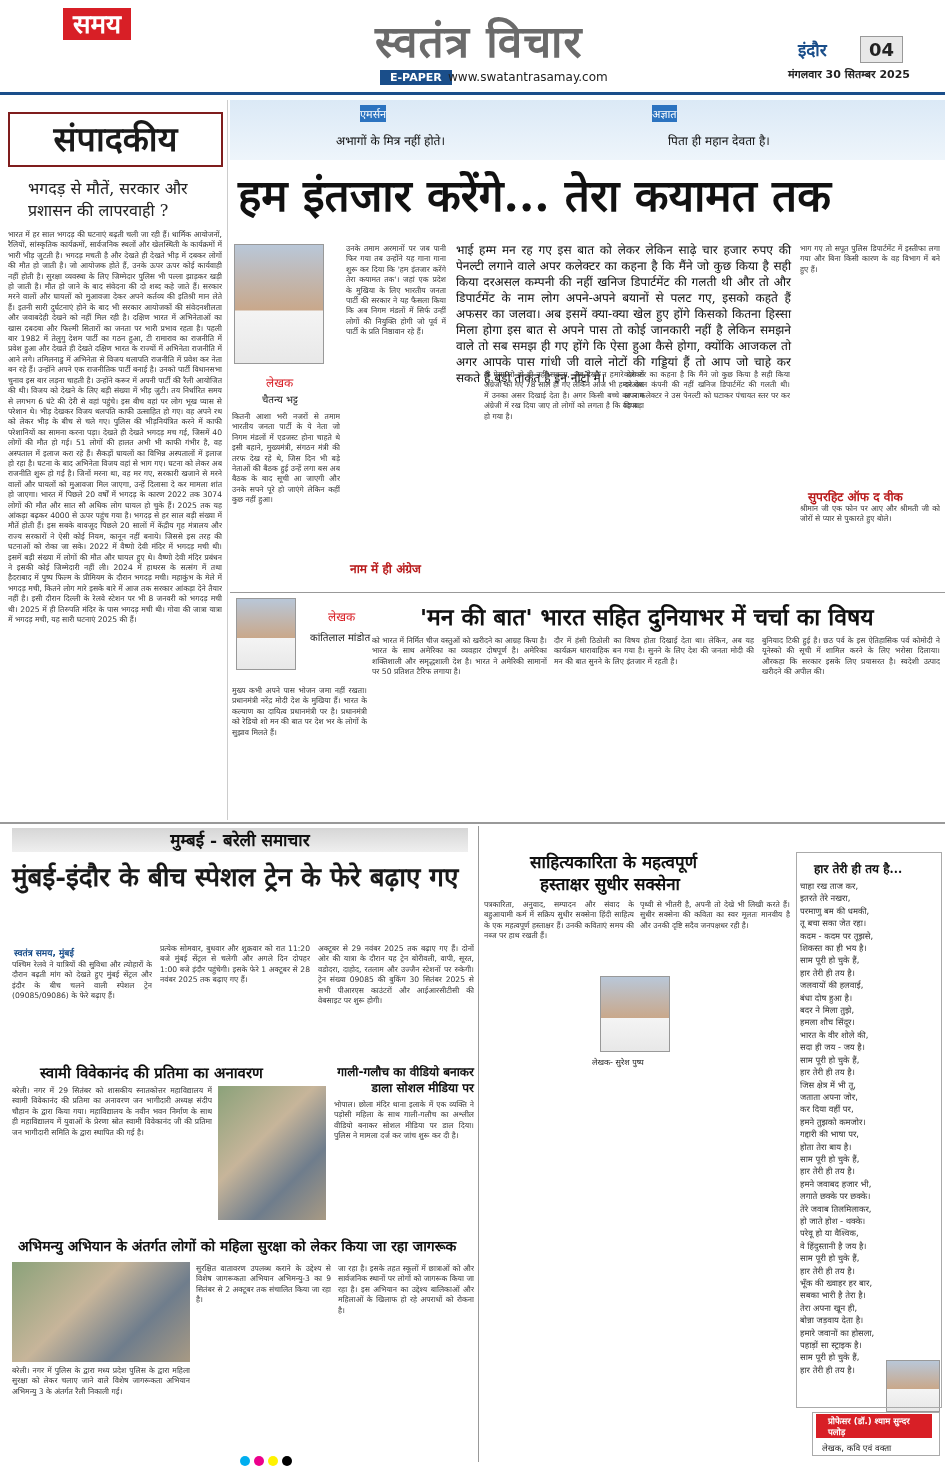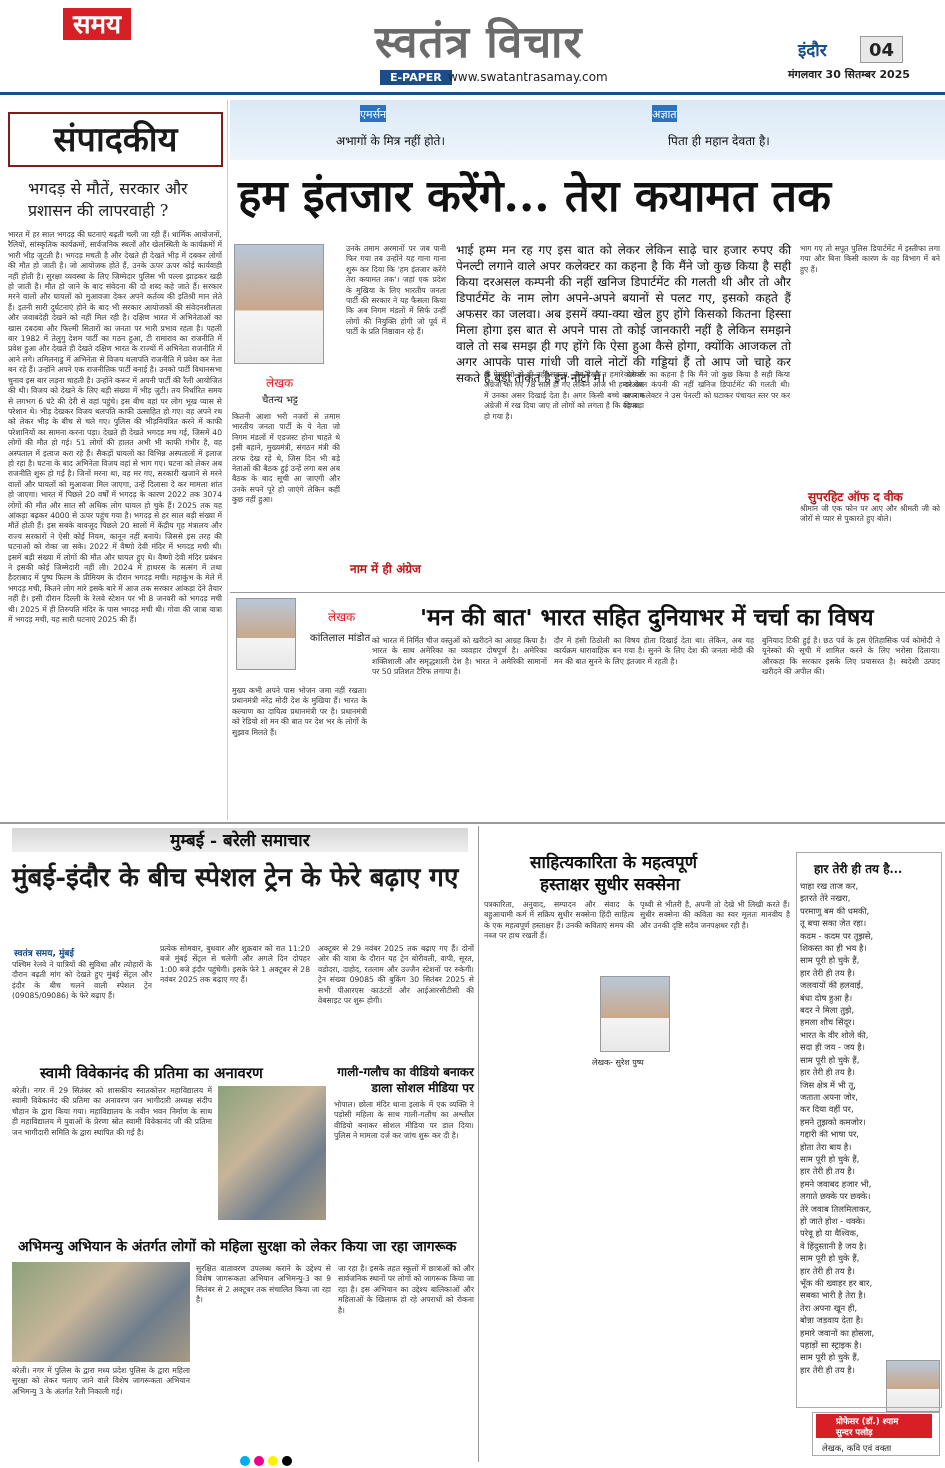--- a/index.html
+++ b/index.html
@@ -110,21 +110,21 @@
 
 <div class="abs rule" style="left:478px;top:826px;width:1px;height:636px"></div>
 
 <div class="abs h2" style="left:530px;top:850px;font-size:17px">साहित्यकारिता के महत्वपूर्ण</div>
 <div class="abs h2" style="left:540px;top:872px;font-size:17px">हस्ताक्षर सुधीर सक्सेना</div>
 <div class="abs txt" style="left:484px;top:900px;width:150px;height:562px">पत्रकारिता, अनुवाद, सम्पादन और संवाद के बहुआयामी कर्म में सक्रिय सुधीर सक्सेना हिंदी साहित्य के एक महत्वपूर्ण हस्ताक्षर हैं। उनकी कविताएं समय की नब्ज पर हाथ रखती हैं।</div>
 <div class="abs author-photo" style="left:600px;top:976px;width:70px;height:76px"></div>
 <div class="abs" style="left:592px;top:1056px;font-size:8px;color:#222">लेखक- सुरेश पुष्प</div>
 <div class="abs txt" style="left:640px;top:900px;width:150px;height:562px">पृथ्वी से भीतरी है, अपनी तो देखे भी लिखी करते हैं। सुधीर सक्सेना की कविता का स्वर मूलतः मानवीय है और उनकी दृष्टि सदैव जनपक्षधर रही है।</div>
 <div class="abs right-box" style="left:812px;top:1412px;width:128px;height:44px;background:#fff"></div>
-<div class="abs" style="left:816px;top:1414px;background:#d81f26;color:#fff;font-size:8.5px;font-weight:bold;padding:1px 20px;width:116px">प्रोफेसर (डॉ.) श्याम सुन्दर पलोड़</div>
+<div class="abs" style="left:816px;top:1414px;background:#d81f26;color:#fff;font-size:8.5px;font-weight:bold;padding:1px 12px;width:116px">प्रोफेसर (डॉ.) श्याम सुन्दर पलोड़</div>
 <div class="abs" style="left:822px;top:1442px;font-size:8.5px;color:#222">लेखक, कवि एवं वक्ता</div>
 <div class="abs author-photo" style="left:886px;top:1360px;width:54px;height:52px"></div>
 
 <div class="abs right-box" style="left:796px;top:852px;width:146px;height:556px"></div>
 <div class="abs h2" style="left:814px;top:860px;font-size:12px">हार तेरी ही तय है...</div>
 <div class="abs poem" id="poem-lines" style="left:800px;top:880px;width:138px">
     <div>चाहा रख ताज कर,</div>
     <div>इतरते तेरे नखरा,</div>
     <div>परमाणु बम की धमकी,</div>
     <div>तू बचा सका जेत रहा।</div>

